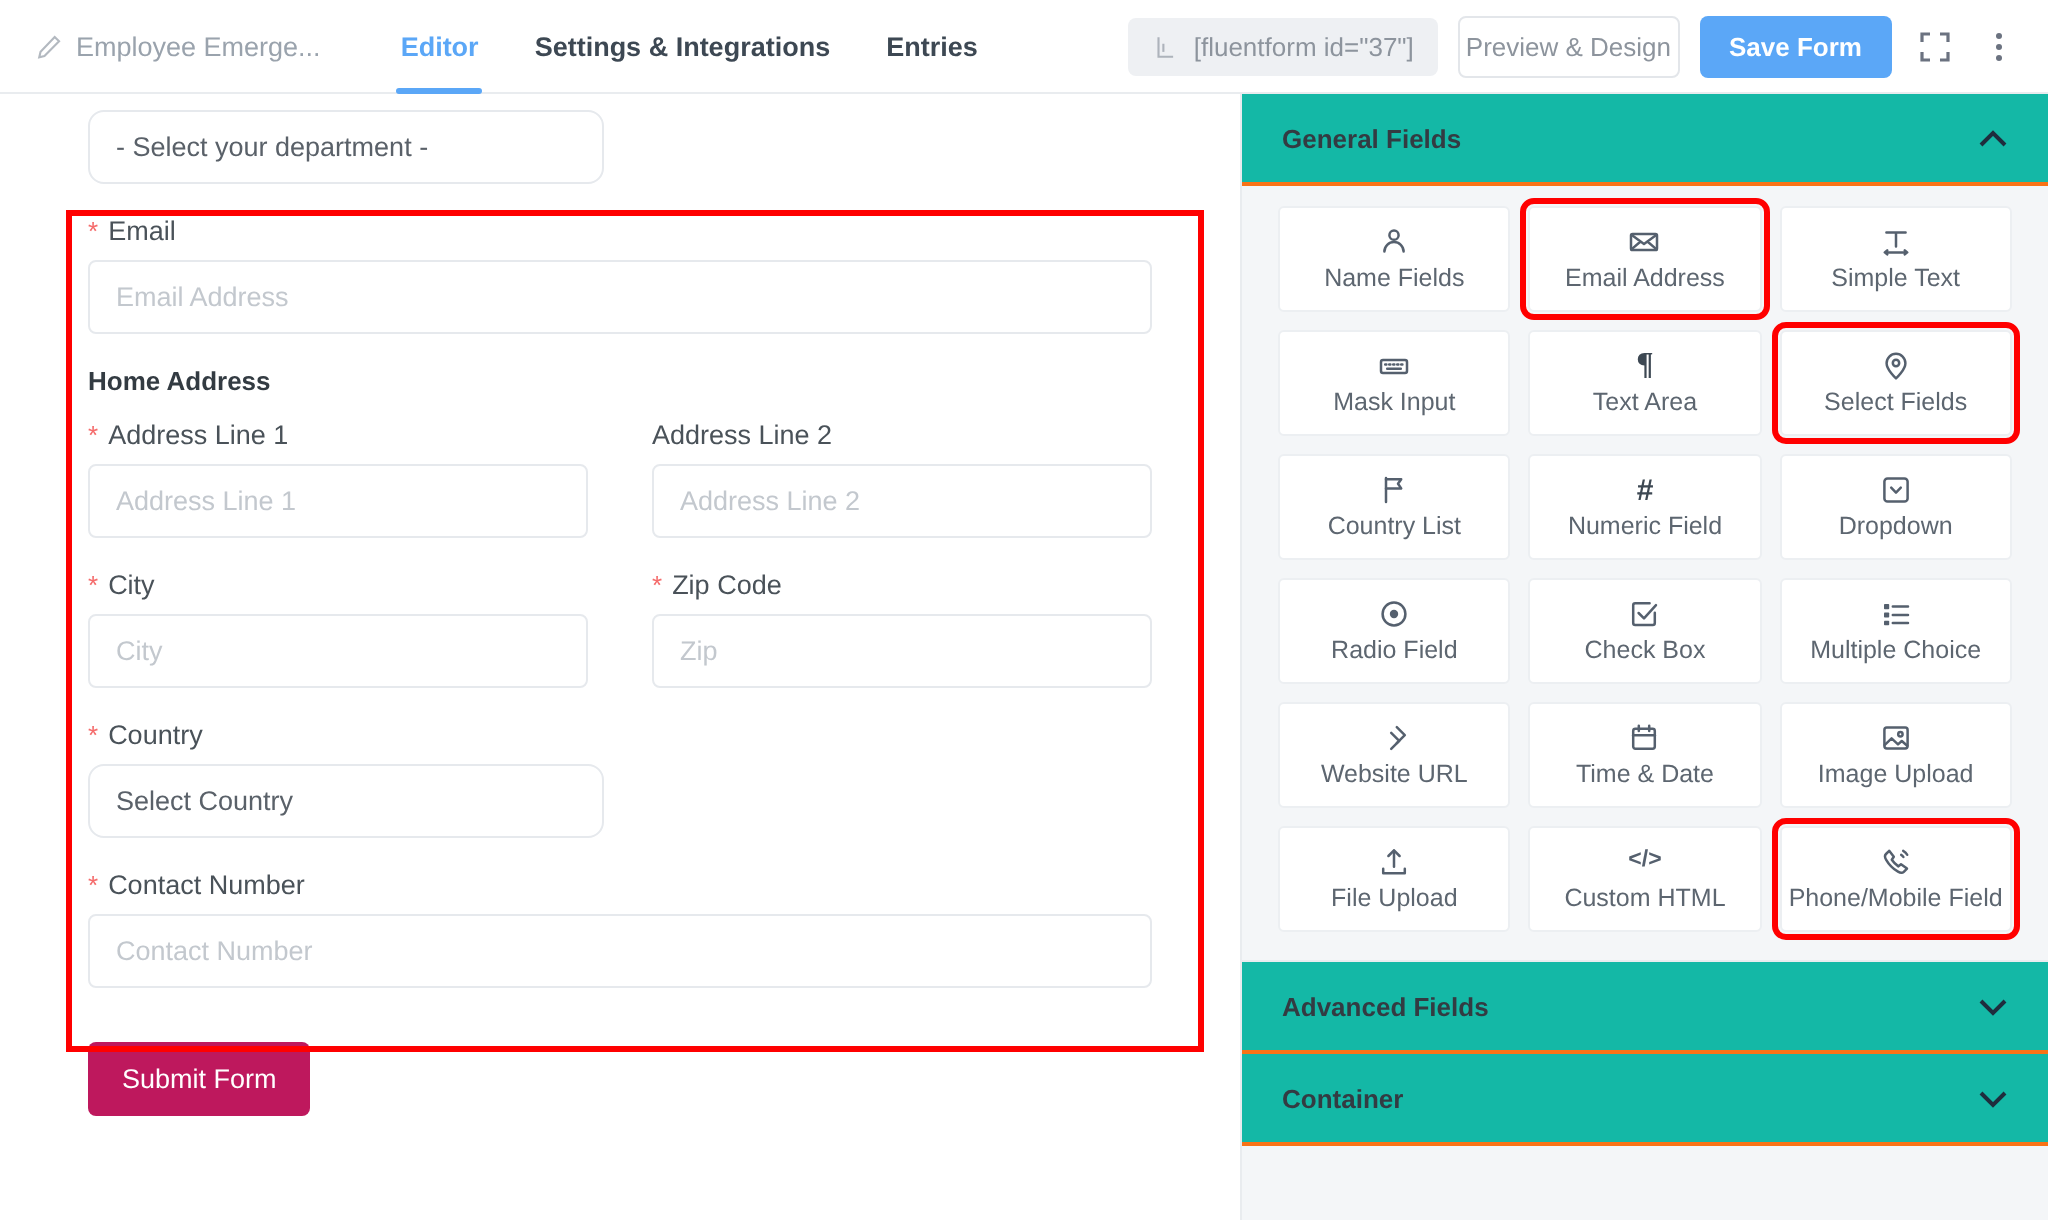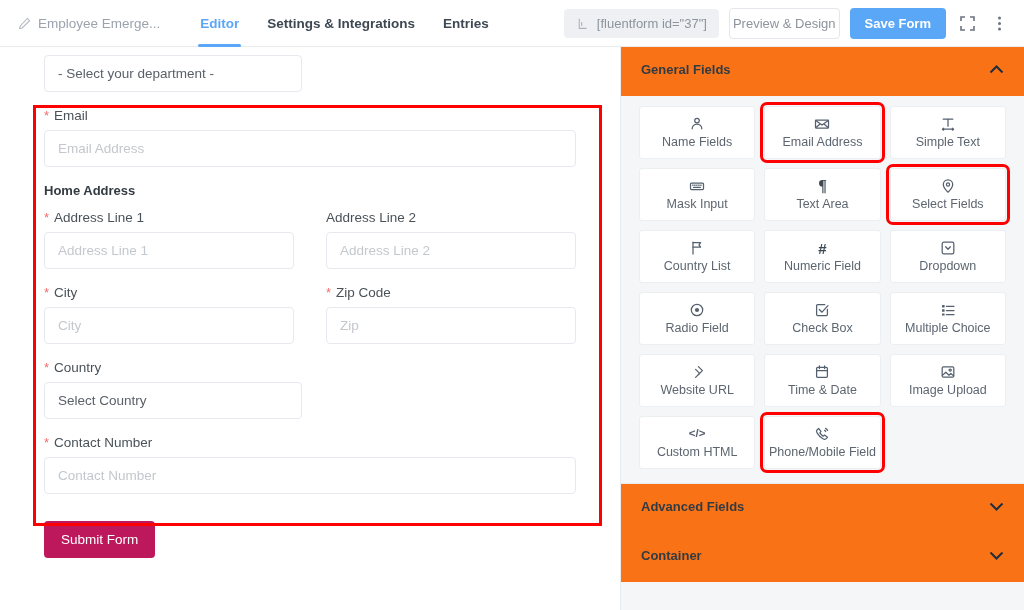--- a/index.html
+++ b/index.html
@@ -86,37 +86,37 @@
   }
   .req { color: #f56c6c; font-size: 13px; line-height: 1; }
   .section-title {
     font-size: 13px; font-weight: bold; color: #333b42; margin-bottom: 12px;
   }
   .ctrl {
     width: 100%; height: 37px; border: 1px solid #e6e9ed; border-radius: 4px;
     background: #ffffff; display: flex; align-items: center; padding: 0 13px;
     font-size: 13.5px; color: #c3c8ce;
   }
-  .ctrl.filled { color: #5a6169; }
+  .ctrl.filled { color: #5a6169; border-radius: 8px; }
   .ctrl.sel { width: 258px; }
   .row2 { display: flex; gap: 32px; }
   .row2 > .col { width: 258px; }
 
   .submit-btn {
     background: #be185d; color: #ffffff; border: none; border-radius: 4px;
     font-size: 13.5px; padding: 11px 17px; cursor: pointer;
     font-family: "Liberation Sans", sans-serif;
   }
 
   
   .redbox { position: absolute; border: 3px solid #ff0000; pointer-events: none; }
   #redbox-form  { left: 33px;  top: 105px; width: 569px; height: 421px; }
 
   
-  .panel { background: #f97316; border-bottom: 5px solid #f97316; }
+  .panel { background: #14b8a6; border-bottom: 2px solid #f97316; }
   .panel-head {
     height: 44px; display: flex; align-items: center; justify-content: space-between;
     padding: 0 20px; cursor: pointer;
   }
   .panel-head .ttl { font-size: 13px; font-weight: bold; color: #333b42; }
   .chev { color: #1f2d3d; display: flex; }
   .chev svg { display: block; }
 
   .grid {
     background: #f4f6f8; padding: 10px 18px 14px 18px;
@@ -411,20 +411,30 @@
           <span class="ic">
             <svg width="16" height="16" viewBox="0 0 16 16" fill="none" stroke="currentColor" stroke-width="1.25" stroke-linecap="round" stroke-linejoin="round">
               <rect x="2.2" y="2.8" width="11.6" height="10.4" rx="1.2"></rect>
               <circle cx="10.2" cy="6.1" r="1.1"></circle>
               <path d="M2.4 11.4 5.8 8.2l3.2 3 1.9-1.7 2.7 2.4"></path>
             </svg>
           </span>
           <span class="nm">Image Upload</span>
         </div>
         <div class="card">
+          <span class="ic">
+            <svg width="16" height="16" viewBox="0 0 16 16" fill="none" stroke="currentColor" stroke-width="1.25" stroke-linecap="round" stroke-linejoin="round">
+              <path d="M8 10.4V2.4"></path>
+              <path d="M5.2 5 8 2.2 10.8 5"></path>
+              <path d="M2.6 11.4v2.2h10.8v-2.2"></path>
+            </svg>
+          </span>
+          <span class="nm">File Upload</span>
+        </div>
+        <div class="card">
           <span class="ic glyph">
             <span style="font-size:11.5px;line-height:1;color:#55606e;font-family:'Liberation Sans',sans-serif;">&lt;/&gt;</span>
           </span>
           <span class="nm">Custom HTML</span>
         </div>
         <div class="card hl">
           <span class="ic">
             <svg width="16" height="16" viewBox="0 0 16 16" fill="none" stroke="currentColor" stroke-width="1.25" stroke-linecap="round" stroke-linejoin="round">
               <path d="M4.6 2.4 3 4c-.7.7-.6 1.8.1 2.9a16 16 0 0 0 5.9 5.9c1.1.7 2.2.8 2.9.1l1.6-1.6-3-2.2-1.3 1.1a12 12 0 0 1-3.3-3.3L6.9 5.4z"></path>
               <path d="M11.6 2.4a4.6 4.6 0 0 1 2 2M10.6 4.4a2.6 2.6 0 0 1 1.1 1.1"></path>

